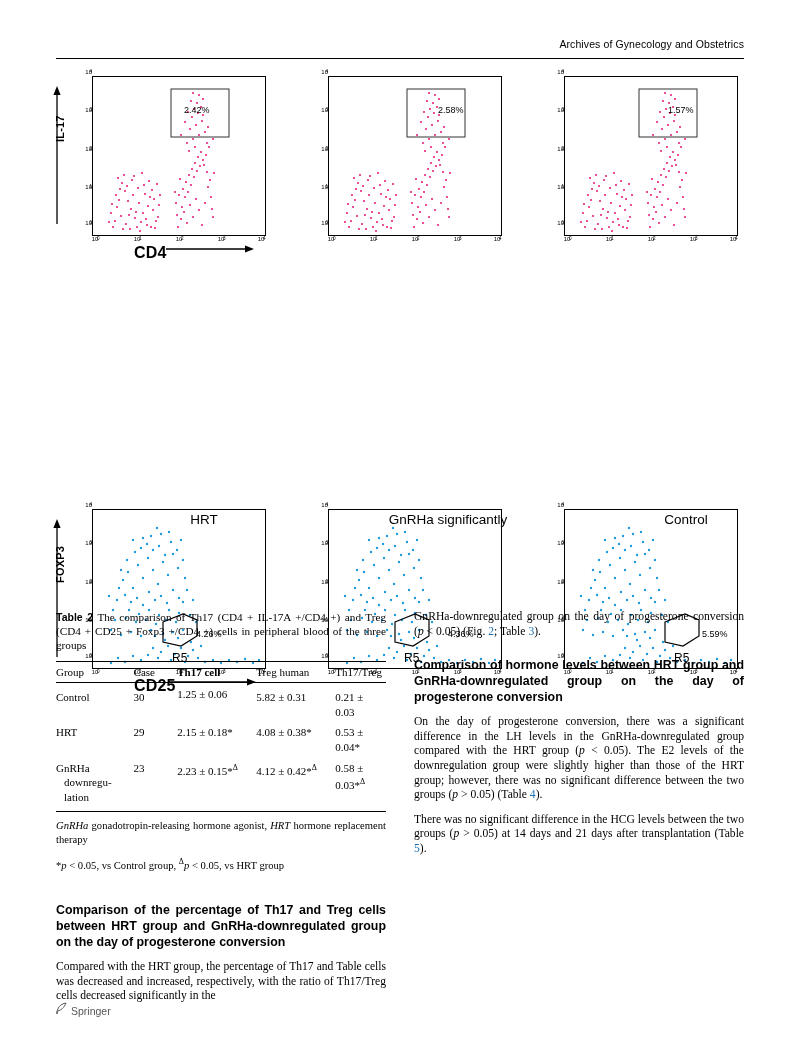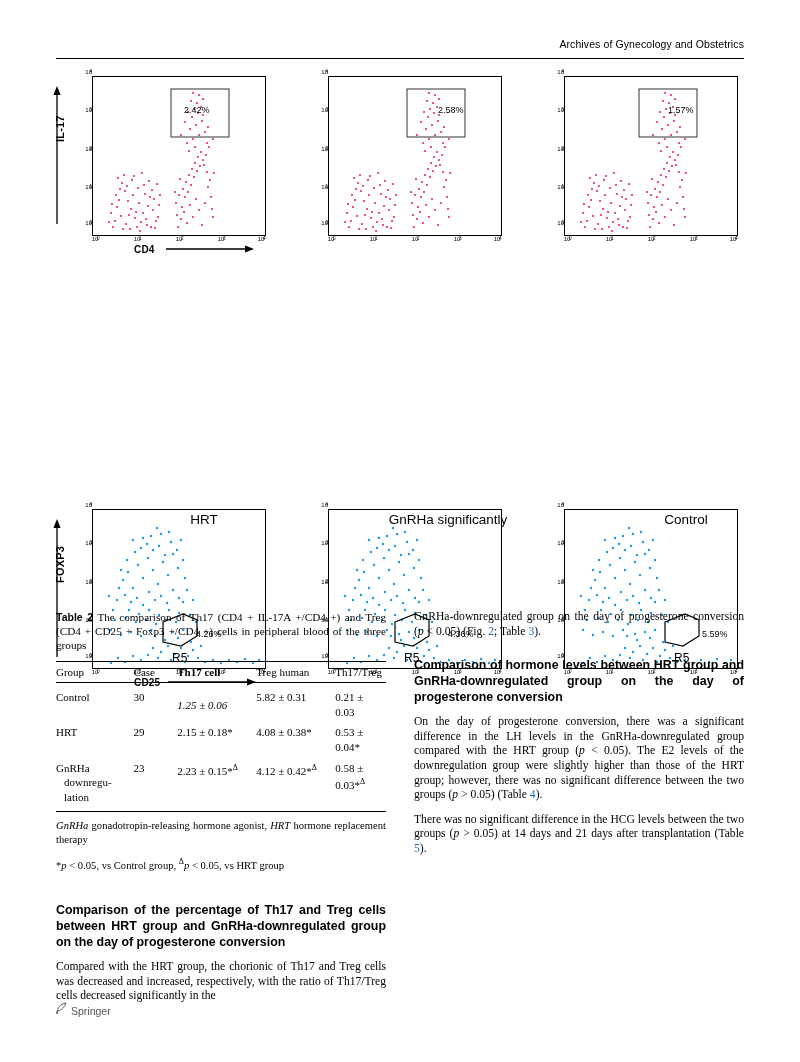--- a/index.html
+++ b/index.html
@@ -63,21 +63,21 @@
     font-family:"Liberation Sans", sans-serif;
     font-size:11px;
     font-weight:700;
     letter-spacing:.2px;
     white-space:nowrap;
   }
   .xlab{
     position:absolute;
     left:78px;top:172px;
     font-family:"Liberation Sans", sans-serif;
-    font-size:10px;
+    font-size:16px;
     font-weight:700;
     letter-spacing:.2px;
     white-space:nowrap;
     text-align:center;
   }
   .ticklabels-y{
     position:absolute;
     left:8px;top:0px;
     width:28px;height:158px;
     font-family:"Liberation Sans", sans-serif;
@@ -643,21 +643,21 @@
           <th style="width:40px;">Case</th>
           <th style="width:76px;font-weight:bold;">Th17 cell</th>
           <th style="width:76px;">Treg human</th>
           <th>Th17/Treg</th>
         </tr>
       </thead>
       <tbody>
         <tr>
           <td style="padding-top:7px;">Control</td>
           <td style="padding-top:7px;">30</td>
-          <td style="padding-top:15px;font-style:italic;">1.25 ± 0.06</td>
+          <td style="padding-top:4px;">1.25 ± 0.06</td>
           <td style="padding-top:7px;">5.82 ± 0.31</td>
           <td style="padding-top:7px;">0.21 ± 0.03</td>
         </tr>
         <tr>
           <td>HRT</td>
           <td>29</td>
           <td>2.15 ± 0.18*</td>
           <td>4.08 ± 0.38*</td>
           <td>0.53 ± 0.04*</td>
         </tr>
@@ -672,21 +672,21 @@
     </table>
 
     <div class="tnote">
       <i>GnRHa</i><span> gonadotropin-releasing hormone agonist, </span><i>HRT</i><span> hormone replacement therapy</span>
     </div>
 
     <div class="tnote2">*<i>p</i> &lt; 0.05, vs Control group, <span class="sup-sym">Δ</span><i>p</i> &lt; 0.05, vs HRT group</div>
 
     <div class="sect" style="margin-top:30px;">Comparison of the percentage of Th17 and Treg cells between HRT group and GnRHa-downregulated group on the day of progesterone conversion</div>
 
-    <p class="para">Compared with the HRT group, the chorionic of Th17 and Treg cells was decreased and increased, respectively, with the ratio of Th17/Treg cells decreased significantly in the</p>
+    <p class="para">Compared with the HRT group, the percentage of Th17 and Table cells was decreased and increased, respectively, with the ratio of Th17/Treg cells decreased significantly in the</p>
   </div>
 
   <div class="col colR">
     <p class="para">GnRHa-downregulated group on the day of progesterone conversion (<i>p</i> &lt; 0.05) (Fig. <span style="color:#1a6fb5;">2</span>; Table <span style="color:#1a6fb5;">3</span>).</p>
 
     <div class="sect" style="margin-top:18px;">Comparison of hormone levels between HRT group and GnRHa-downregulated group on the day of progesterone conversion</div>
 
     <p class="para">On the day of progesterone conversion, there was a significant difference in the LH levels in the GnRHa-downregulated group compared with the HRT group (<i>p</i> &lt; 0.05). The E2 levels of the downregulation group were slightly higher than those of the HRT group; however, there was no significant difference between the two groups (<i>p</i> &gt; 0.05) (Table <span style="color:#1a6fb5;">4</span>).</p>
 
 

